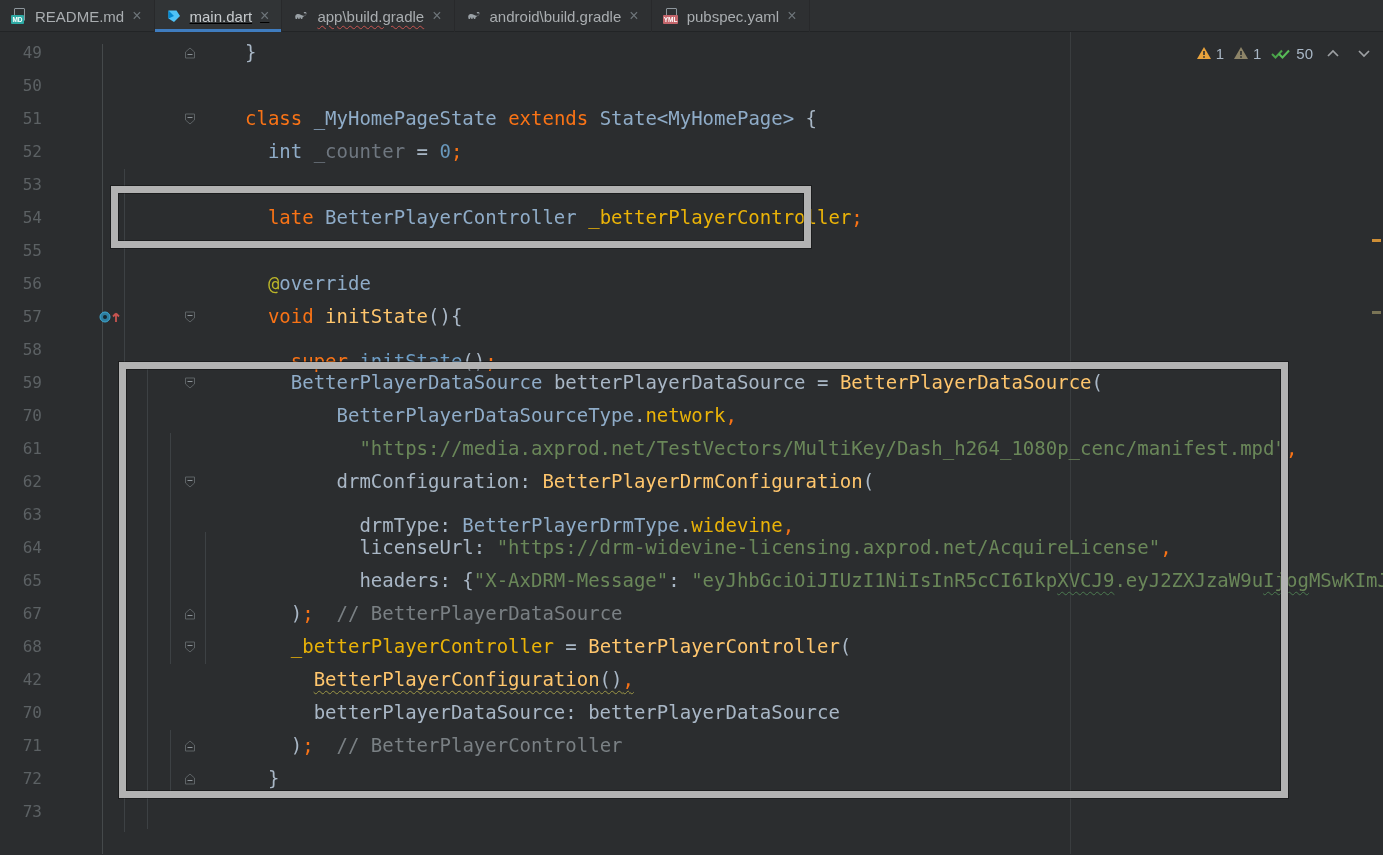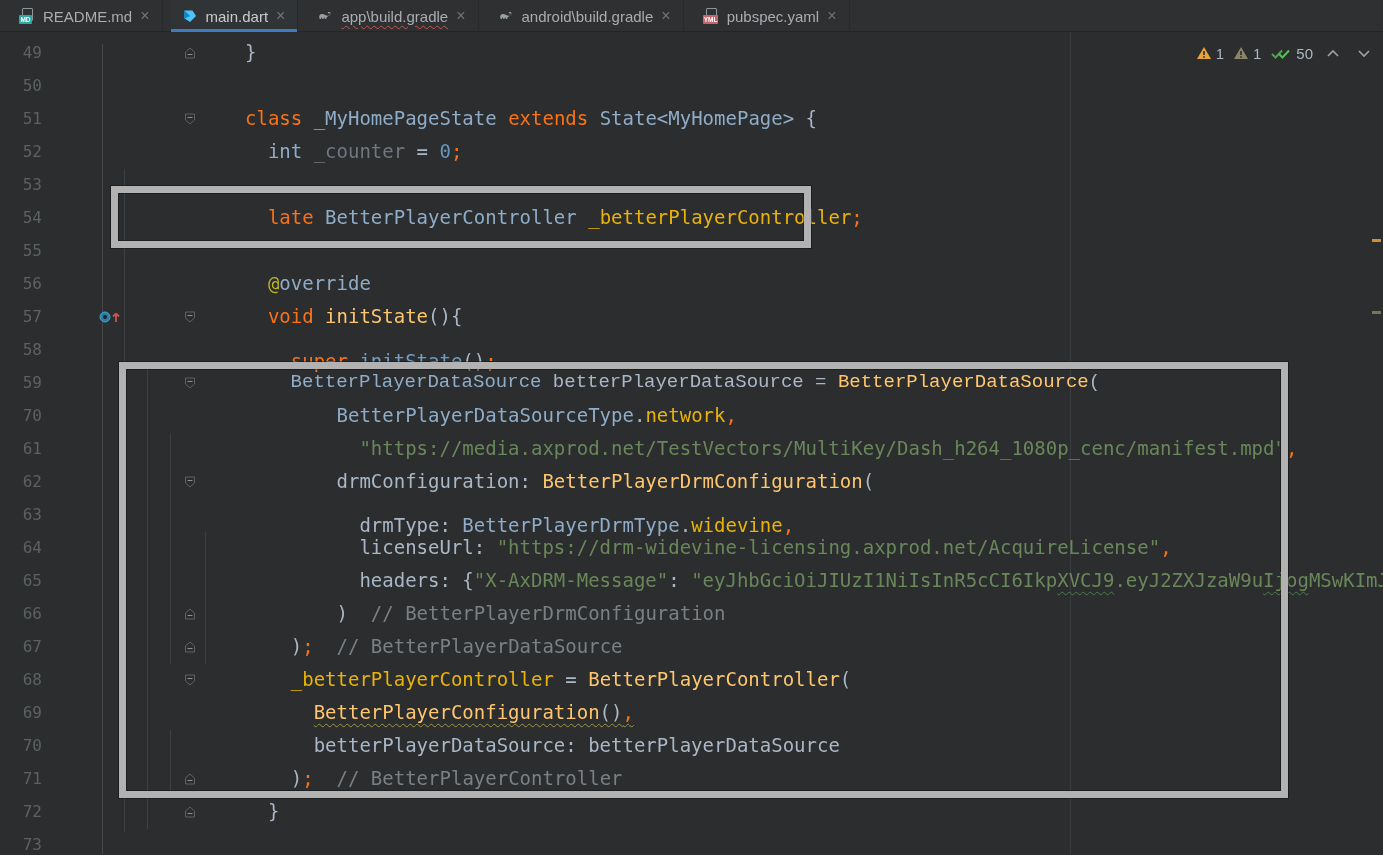--- a/index.html
+++ b/index.html
@@ -2,23 +2,23 @@
 <html><head>
 <meta charset="utf-8">
 <style>
   * { box-sizing: border-box; margin: 0; padding: 0; }
   html,body { width:1383px; height:855px; overflow:hidden; background:#2b2d2f;
               font-family:"Liberation Sans", sans-serif; }
 
   
   .tabbar { display:flex; height:32px; background:#2e3032; border-bottom:1px solid #222426; }
   .tab { display:flex; align-items:center; gap:7px; padding:0 11px; height:32px;
-         border-right:1px solid #28292b; position:relative; cursor:pointer;margin-left:8px; }
+         border-right:1px solid #28292b; position:relative; cursor:pointer; }
   .tab .label { font-size:15px; color:#a9adb0; white-space:nowrap; }
-  .tab.active { background:#313436; }
+  .tab.active { background:#313436;text-decoration:underline; }
   .tab.active .label { color:#c7cbce; }
   .tab.active::after { content:""; position:absolute; left:0; right:0; bottom:0; height:3px; background:#3f7cbf; }
   .tab .close { color:#6e757a; font-size:16px; line-height:16px; padding:0 1px; }
   .sqr { text-decoration:underline wavy #c75450; text-decoration-thickness:1px; text-underline-offset:3px; }
 
   .ticon { position:relative; width:17px; height:16px; display:inline-block; flex:none; }
   .ticon .page { position:absolute; left:3px; top:0; width:11px; height:13px;
                  border:1px solid #8d969c; border-radius:1px; background:transparent; }
   .ticon .badge { position:absolute; left:0; bottom:0; min-width:13px; height:9px; padding:0 1px;
                   font-size:6.5px; font-weight:bold; color:#fff; line-height:9px; text-align:center;
@@ -150,43 +150,39 @@
             <circle cx="7" cy="7" r="2" fill="#15262e"></circle>
             <path d="M18 12 V3.5 M18 3.5 l-3 3 M18 3.5 l3 3" stroke="#c75450" stroke-width="1.8" fill="none"></path>
           </svg></span><span class="gfold"><svg width="14" height="14" viewBox="0 0 14 14">
             <path d="M2.5 2 h9 v6 l-4.5 4 l-4.5 -4 z" fill="#2b2d2f" stroke="#5d6265"></path>
             <path d="M4.5 5.5 h5" stroke="#8a9196"></path>
           </svg></span><span class="lcode" style="padding-left: 2ch;"><span class="kw">void</span><span class="pl"> </span><span class="fn">initState</span><span class="pl">(){</span></span></div>
       <div class="row"><span class="lnum">58</span><span class="gicon"></span><span class="gfold"></span><span class="lcode" style="padding-left: 4ch; margin-top: 12px;"><span class="kw">super</span><span class="pl">.</span><span class="mc">initState</span><span class="pl">()</span><span class="kw">;</span></span></div>
       <div class="row"><span class="lnum">59</span><span class="gicon"></span><span class="gfold"><svg width="14" height="14" viewBox="0 0 14 14">
             <path d="M2.5 2 h9 v6 l-4.5 4 l-4.5 -4 z" fill="#2b2d2f" stroke="#5d6265"></path>
             <path d="M4.5 5.5 h5" stroke="#8a9196"></path>
-          </svg></span><span class="lcode" style="padding-left: 4ch; font-family: Liberation Mono, monospace;"><span class="ty">BetterPlayerDataSource</span><span class="pl"> </span><span class="pl">betterPlayerDataSource</span><span class="pl"> = </span><span class="fn">BetterPlayerDataSource</span><span class="pl">(</span></span></div>
+          </svg></span><span class="lcode" style="padding-left: 4ch;"><span class="ty">BetterPlayerDataSource</span><span class="pl"> </span><span class="pl">betterPlayerDataSource</span><span class="pl"> = </span><span class="fn">BetterPlayerDataSource</span><span class="pl">(</span></span></div>
       <div class="row"><span class="lnum">70</span><span class="gicon"></span><span class="gfold"></span><span class="lcode" style="padding-left: 8ch;"><span class="ty">BetterPlayerDataSourceType</span><span class="pl">.</span><span class="fld">network</span><span class="kw">,</span></span></div>
       <div class="row"><span class="lnum">61</span><span class="gicon"></span><span class="gfold"></span><span class="lcode" style="padding-left: 10ch;"><span class="str">"https://media.axprod.net/TestVectors/MultiKey/Dash_h264_1080p_cenc/manifest.mpd"</span><span class="kw">,</span></span></div>
       <div class="row"><span class="lnum">62</span><span class="gicon"></span><span class="gfold"><svg width="14" height="14" viewBox="0 0 14 14">
             <path d="M2.5 2 h9 v6 l-4.5 4 l-4.5 -4 z" fill="#2b2d2f" stroke="#5d6265"></path>
             <path d="M4.5 5.5 h5" stroke="#8a9196"></path>
           </svg></span><span class="lcode" style="padding-left: 8ch;"><span class="pl">drmConfiguration: </span><span class="fn">BetterPlayerDrmConfiguration</span><span class="pl">(</span></span></div>
       <div class="row"><span class="lnum">63</span><span class="gicon"></span><span class="gfold"></span><span class="lcode" style="padding-left: 10ch; margin-top: 11px;"><span class="pl">drmType: </span><span class="ty">BetterPlayerDrmType</span><span class="pl">.</span><span class="fld">widevine</span><span class="kw">,</span></span></div>
       <div class="row"><span class="lnum">64</span><span class="gicon"></span><span class="gfold"></span><span class="lcode" style="padding-left: 10ch;"><span class="pl">licenseUrl: </span><span class="str">"https://drm-widevine-licensing.axprod.net/AcquireLicense"</span><span class="kw">,</span></span></div>
       <div class="row"><span class="lnum">65</span><span class="gicon"></span><span class="gfold"></span><span class="lcode" style="padding-left: 10ch;"><span class="pl">headers: </span><span class="pl">{</span><span class="str">"X-AxDRM-Message"</span><span class="pl">: </span><span class="str">"eyJhbGciOiJIUzI1NiIsInR5cCI6Ikp</span><span class="str sqg">XVCJ9</span><span class="str">.eyJ2ZXJzaW9u</span><span class="str sqg">Ijog</span><span class="str">MSwKImJlZ2luX</span></span></div>
-      <div class="row"><span class="lnum">66</span><span class="gicon"></span><span class="gfold"><svg width="14" height="14" viewBox="0 0 14 14">
-            <path d="M2.5 12 h9 v-6 l-4.5 -4 l-4.5 4 z" fill="#2b2d2f" stroke="#5d6265"></path>
-            <path d="M4.5 8.5 h5" stroke="#8a9196"></path>
-          </svg></span><span class="lcode" style="padding-left: 8ch;"><span class="pl">)</span><span class="pl">  </span><span class="cmt">// BetterPlayerDrmConfiguration</span></span></div>
       <div class="row"><span class="lnum">67</span><span class="gicon"></span><span class="gfold"><svg width="14" height="14" viewBox="0 0 14 14">
             <path d="M2.5 12 h9 v-6 l-4.5 -4 l-4.5 4 z" fill="#2b2d2f" stroke="#5d6265"></path>
             <path d="M4.5 8.5 h5" stroke="#8a9196"></path>
           </svg></span><span class="lcode" style="padding-left: 4ch;"><span class="pl">)</span><span class="kw">;</span><span class="pl">  </span><span class="cmt">// BetterPlayerDataSource</span></span></div>
       <div class="row"><span class="lnum">68</span><span class="gicon"></span><span class="gfold"><svg width="14" height="14" viewBox="0 0 14 14">
             <path d="M2.5 2 h9 v6 l-4.5 4 l-4.5 -4 z" fill="#2b2d2f" stroke="#5d6265"></path>
             <path d="M4.5 5.5 h5" stroke="#8a9196"></path>
           </svg></span><span class="lcode" style="padding-left: 4ch;"><span class="fld">_betterPlayerController</span><span class="pl"> = </span><span class="fn">BetterPlayerController</span><span class="pl">(</span></span></div>
-      <div class="row"><span class="lnum">69</span><span class="gicon"></span><span class="gfold"></span><span class="lcode" style="padding-left: 6ch;"><span class="fn sqy">BetterPlayerConfiguration</span><span class="pl sqy">()</span><span class="kw sqy">,</span></span></div>
+      <div class="row"><span class="lnum">42</span><span class="gicon"></span><span class="gfold"></span><span class="lcode" style="padding-left: 6ch;"><span class="fn sqy">BetterPlayerConfiguration</span><span class="pl sqy">()</span><span class="kw sqy">,</span></span></div>
       <div class="row"><span class="lnum">70</span><span class="gicon"></span><span class="gfold"></span><span class="lcode" style="padding-left: 6ch;"><span class="pl">betterPlayerDataSource: </span><span class="pl">betterPlayerDataSource</span></span></div>
       <div class="row"><span class="lnum">71</span><span class="gicon"></span><span class="gfold"><svg width="14" height="14" viewBox="0 0 14 14">
             <path d="M2.5 12 h9 v-6 l-4.5 -4 l-4.5 4 z" fill="#2b2d2f" stroke="#5d6265"></path>
             <path d="M4.5 8.5 h5" stroke="#8a9196"></path>
           </svg></span><span class="lcode" style="padding-left: 4ch;"><span class="pl">)</span><span class="kw">;</span><span class="pl">  </span><span class="cmt">// BetterPlayerController</span></span></div>
       <div class="row"><span class="lnum">72</span><span class="gicon"></span><span class="gfold"><svg width="14" height="14" viewBox="0 0 14 14">
             <path d="M2.5 12 h9 v-6 l-4.5 -4 l-4.5 4 z" fill="#2b2d2f" stroke="#5d6265"></path>
             <path d="M4.5 8.5 h5" stroke="#8a9196"></path>
           </svg></span><span class="lcode" style="padding-left: 2ch;"><span class="pl">}</span></span></div>
       <div class="row"><span class="lnum">73</span><span class="gicon"></span><span class="gfold"></span><span class="lcode"></span></div>

